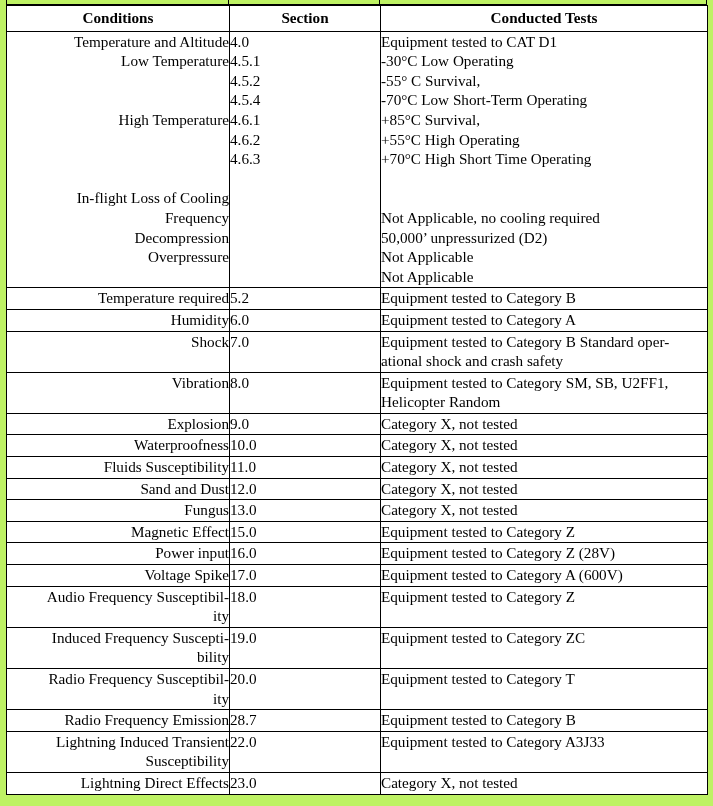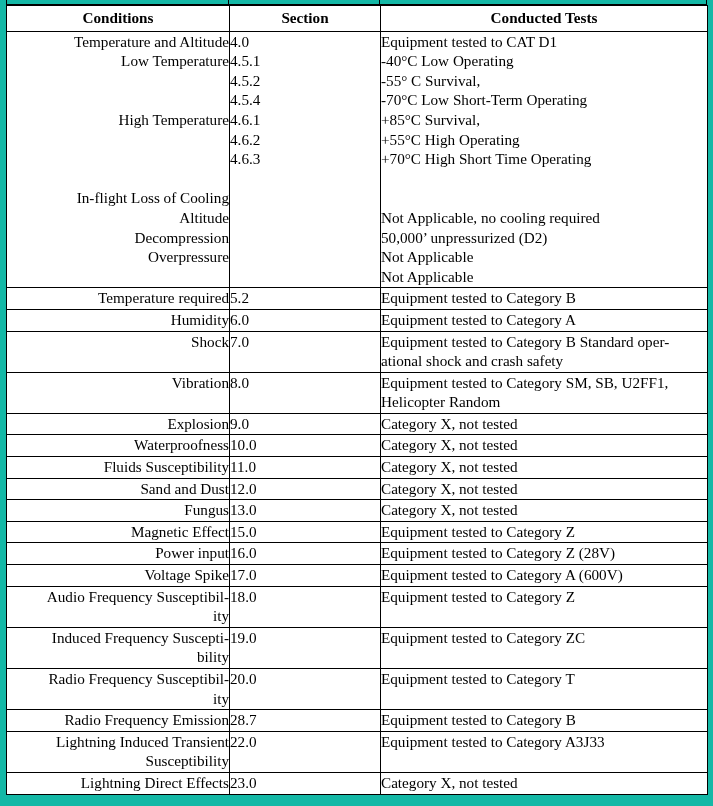--- a/index.html
+++ b/index.html
@@ -12,21 +12,21 @@
     height: 806px;
     overflow: hidden;
     font-family: "Liberation Serif", "DejaVu Serif", serif;
     color: #000000;
     -webkit-font-smoothing: antialiased;
   }
   #page {
     position: relative;
     width: 713px;
     height: 806px;
-    background: #14b8a6;
+    background: #bef264;
   }
   
   .top-clip {
     position: absolute;
     left: 6px;
     top: 0px;
     width: 701px;
     height: 5px;
     border-bottom: 1px solid #000;
     box-sizing: border-box;
@@ -114,41 +114,41 @@
           <td class="cell-cond">
             <span class="line">Temperature and Altitude</span>
             <span class="line">Low Temperature</span>
             <span class="line blank">&nbsp;</span>
             <span class="line blank">&nbsp;</span>
             <span class="line">High Temperature</span>
             <span class="line blank">&nbsp;</span>
             <span class="line blank">&nbsp;</span>
             <span class="line blank">&nbsp;</span>
             <span class="line">In-flight Loss of Cooling</span>
-            <span class="line">Altitude</span>
+            <span class="line">Frequency</span>
             <span class="line">Decompression</span>
             <span class="line">Overpressure</span>
           </td>
           <td class="cell-sect">
             <span class="line">4.0</span>
             <span class="line">4.5.1</span>
             <span class="line">4.5.2</span>
             <span class="line">4.5.4</span>
             <span class="line">4.6.1</span>
             <span class="line">4.6.2</span>
             <span class="line">4.6.3</span>
             <span class="line blank">&nbsp;</span>
             <span class="line blank">&nbsp;</span>
             <span class="line blank">&nbsp;</span>
             <span class="line blank">&nbsp;</span>
             <span class="line blank">&nbsp;</span>
           </td>
           <td class="cell-test">
             <span class="line">Equipment tested to CAT D1</span>
-            <span class="line">-40°C Low Operating</span>
+            <span class="line">-30°C Low Operating</span>
             <span class="line">-55° C Survival,</span>
             <span class="line">-70°C Low Short-Term Operating</span>
             <span class="line">+85°C Survival,</span>
             <span class="line">+55°C High Operating</span>
             <span class="line">+70°C High Short Time Operating</span>
             <span class="line blank">&nbsp;</span>
             <span class="line blank">&nbsp;</span>
             <span class="line">Not Applicable, no cooling required</span>
             <span class="line">50,000’ unpressurized (D2)</span>
             <span class="line">Not Applicable</span>

